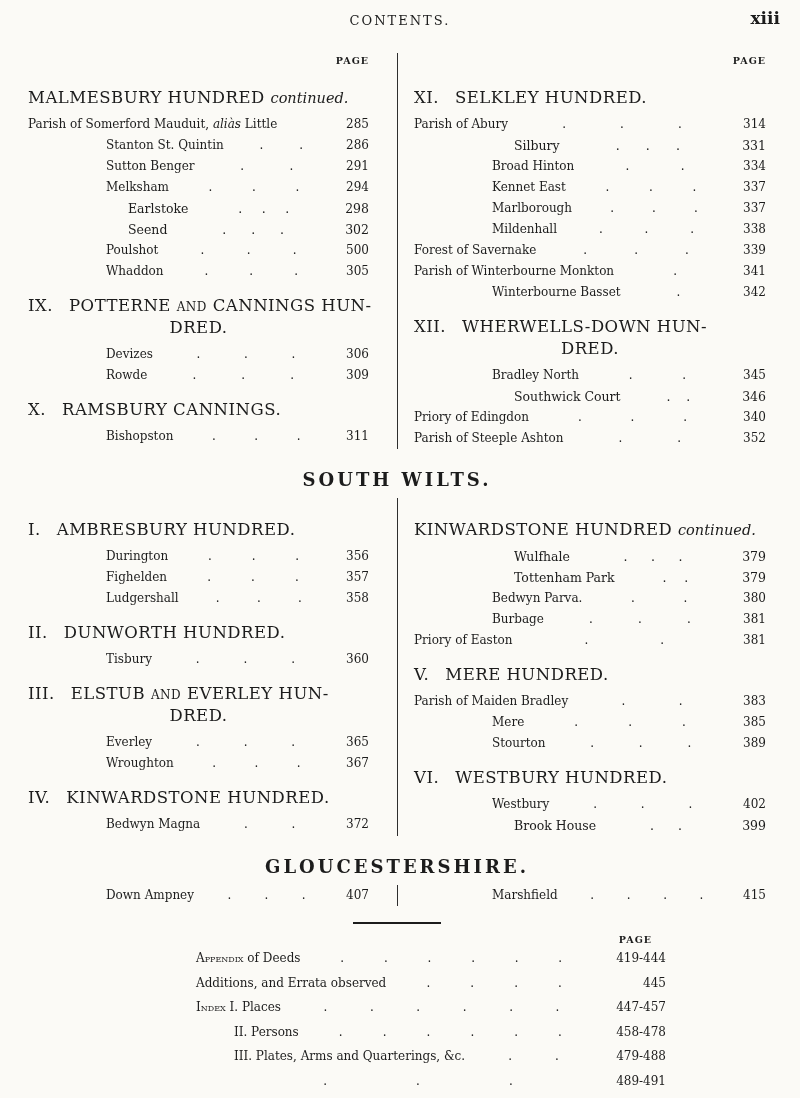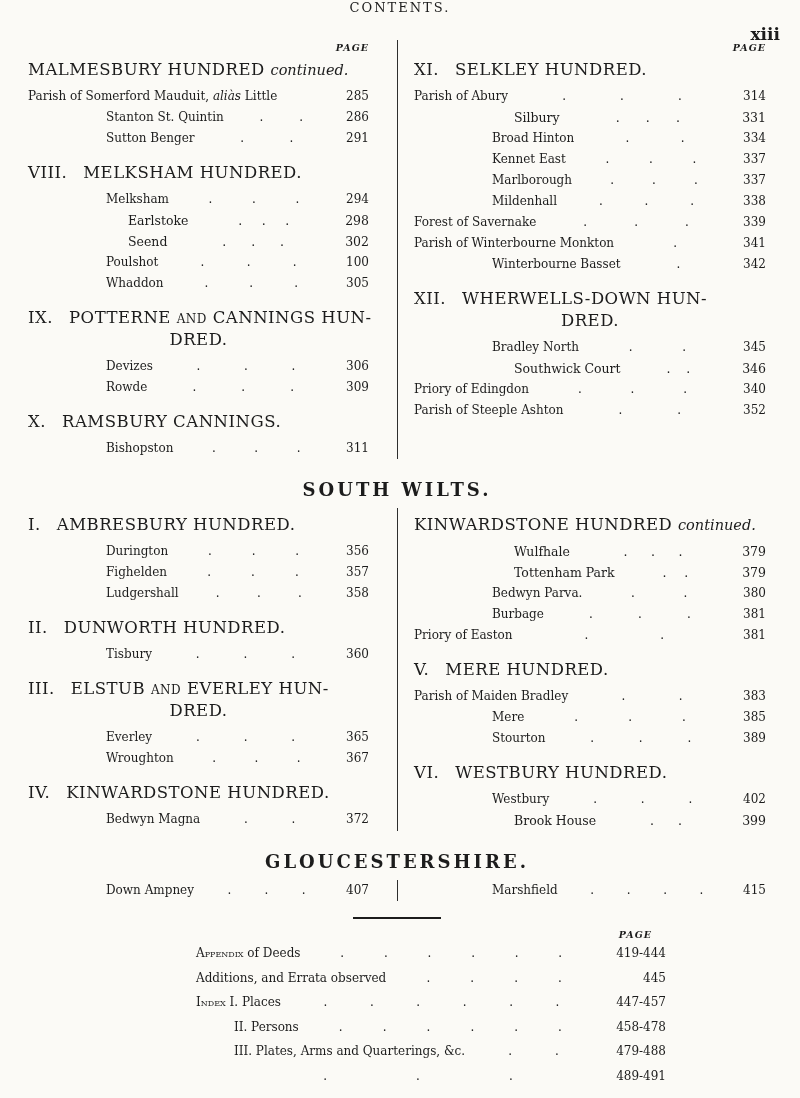--- a/index.html
+++ b/index.html
@@ -4,38 +4,38 @@
 <style>
   html,body{margin:0;padding:0;}
   body{
     width:800px;height:1098px;
     background:#fbfaf6;
     color:#1c1c1c;
     font-family:"DejaVu Serif", serif;
     position:relative;
     overflow:hidden;
   }
-  .page-header{position:relative;height:34px;}
+  .page-header{position:relative;height:34px;padding-top:13px;}
   .running-title{text-align:center;font-size:13px;letter-spacing:2px;}
-  .folio{position:absolute;right:20px;top:24px;font-size:17px;font-weight:bold;}
+  .folio{position:absolute;right:20px;top:8px;font-size:17px;font-weight:bold;}
 
   main{margin:6px 34px 0 28px;}
 
   .twocol{display:flex;align-items:stretch;}
   .col{width:50%;box-sizing:border-box;}
   .col-left{padding-right:28px;}
   .col-right{border-left:1.5px solid #2e2e2e;padding-left:16px;}
 
-  .page-label{text-align:right;font-size:9.5px;font-weight:bold;letter-spacing:1px;padding-top:2px;font-style:italic;}
+  .page-label{text-align:right;font-size:9.5px;font-weight:bold;letter-spacing:1px;padding-top:2px;}
 
   .heading{
     font-size:16.5px;line-height:22px;margin:13px 0 5px;
     font-variant:small-caps;letter-spacing:.5px;white-space:nowrap;
   }
-  .heading.first{margin-top:6px;}
+  .heading.first{margin-top:21px;}
   .heading .num{margin-right:16px;}
   .heading .suffix{font-variant:normal;font-style:italic;font-size:.88em;letter-spacing:0;}
   .heading .h2line{text-align:center;white-space:normal;}
 
   .row{display:flex;align-items:baseline;font-size:12px;line-height:21px;}
   .row .name{white-space:nowrap;}
   .row .dots{flex:1;display:flex;justify-content:space-evenly;overflow:hidden;min-width:6px;}
   .row .page{text-align:right;min-width:30px;}
   .row.small{font-size:12.5px;gap:30px;}
   .indent0{padding-left:0;}
@@ -85,21 +85,20 @@
             <span class="page">286</span>
           </div>
           <div class="row indent1">
             <span class="name">Sutton Benger</span>
             <span class="dots">
               <span>.</span>
               <span>.</span>
             </span>
             <span class="page">291</span>
           </div>
-          <div class="heading"><span class="num">VIII.</span><span class="title">MELKSHAM HUNDRED.</span></div>
           <div class="row indent1">
             <span class="name">Melksham</span>
             <span class="dots">
               <span>.</span>
               <span>.</span>
               <span>.</span>
             </span>
             <span class="page">294</span>
           </div>
           <div class="row indent2 small">
@@ -120,21 +119,21 @@
             </span>
             <span class="page">302</span>
           </div>
           <div class="row indent1">
             <span class="name">Poulshot</span>
             <span class="dots">
               <span>.</span>
               <span>.</span>
               <span>.</span>
             </span>
-            <span class="page">100</span>
+            <span class="page">500</span>
           </div>
           <div class="row indent1">
             <span class="name">Whaddon</span>
             <span class="dots">
               <span>.</span>
               <span>.</span>
               <span>.</span>
             </span>
             <span class="page">305</span>
           </div>

